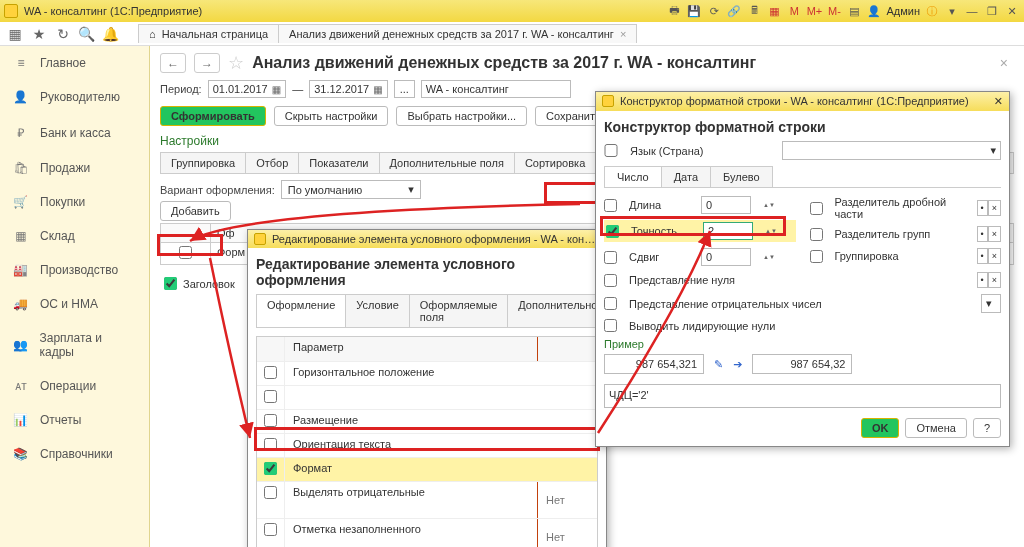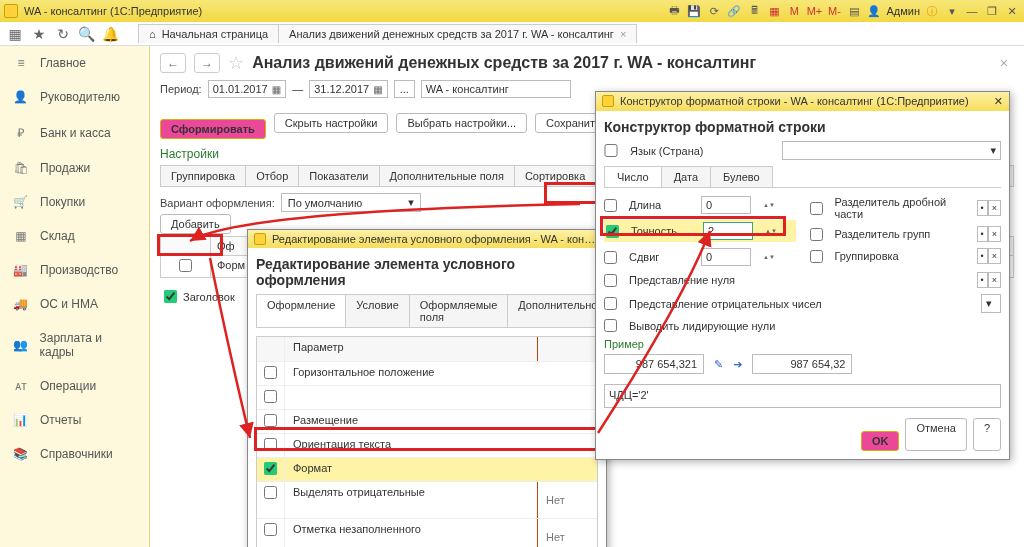--- a/index.html
+++ b/index.html
@@ -34,21 +34,21 @@
   .hclose { margin-left:auto; color:#aaa; font-size:14px; padding-right:6px; }
 
   .periodrow { display:flex; align-items:center; gap:6px; padding:2px 10px 6px; }
   .lbl { color:#444; }
   .inp { border:1px solid #bbb; padding:2px 4px; min-width:70px; background:#fff; display:inline-flex; align-items:center; gap:4px; }
   .inp .cal { font-size:10px; color:#666; }
   .dots { border:1px solid #bbb; padding:2px 5px; background:#fff; }
 
   .actrow { display:flex; align-items:center; gap:8px; padding:2px 10px 8px; }
   .btn { border:1px solid #bbb; padding:3px 10px; border-radius:3px; background:#fff; font-size:11px; cursor:pointer; }
-  .btn.yellow { background:#ec4899; border-color:#d7b300; font-weight:bold;margin-top:13px; }
+  .btn.yellow { background:#22c55e; border-color:#d7b300; font-weight:bold; }
 
   .section-title { color:#2c7a2c; font-size:12px; padding:0 10px 4px; }
 
   .tabbar { display:flex; border:1px solid #ccc; margin:0 10px; background:#f5f5f5; }
   .tabbar .tab { padding:4px 10px; border-right:1px solid #ccc; font-size:11px; cursor:pointer; }
   .tabbar .tab.active { background:#fff; }
 
   .variantrow { display:flex; align-items:center; gap:6px; padding:6px 10px; }
   .combo { border:1px solid #bbb; padding:2px 6px; background:#fff; display:flex; align-items:center; gap:14px; min-width:140px; justify-content:space-between; }
 

